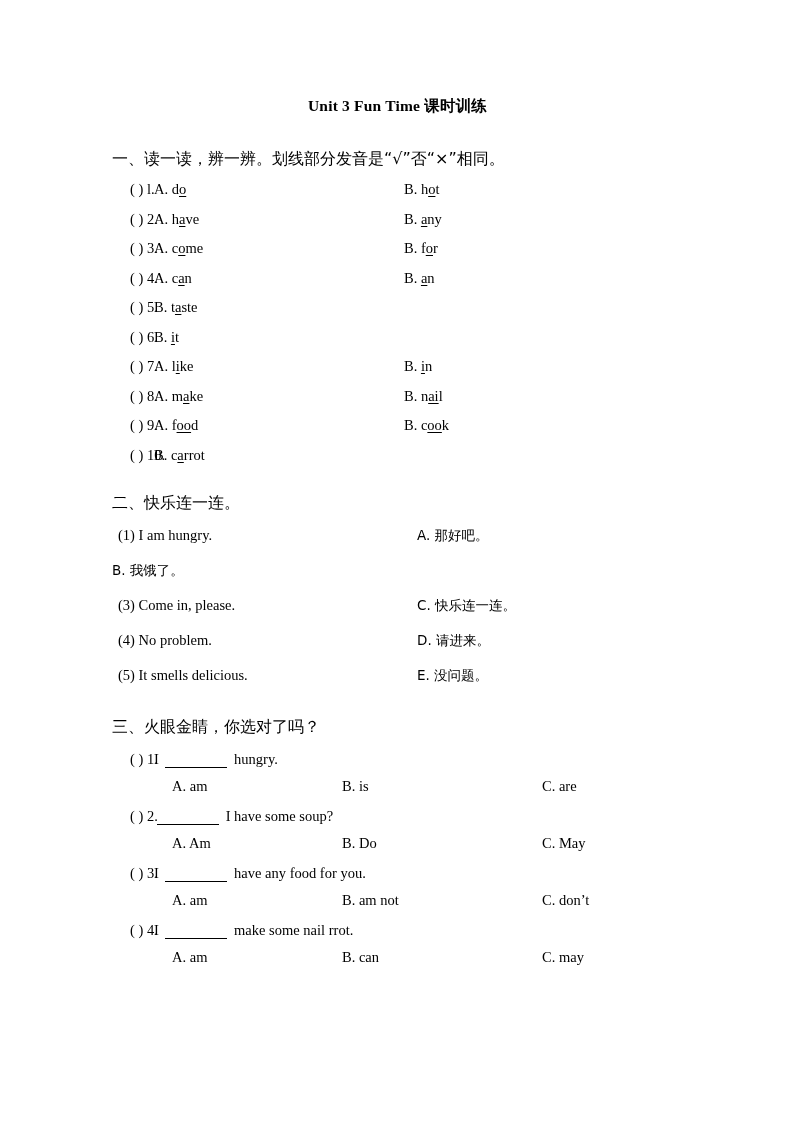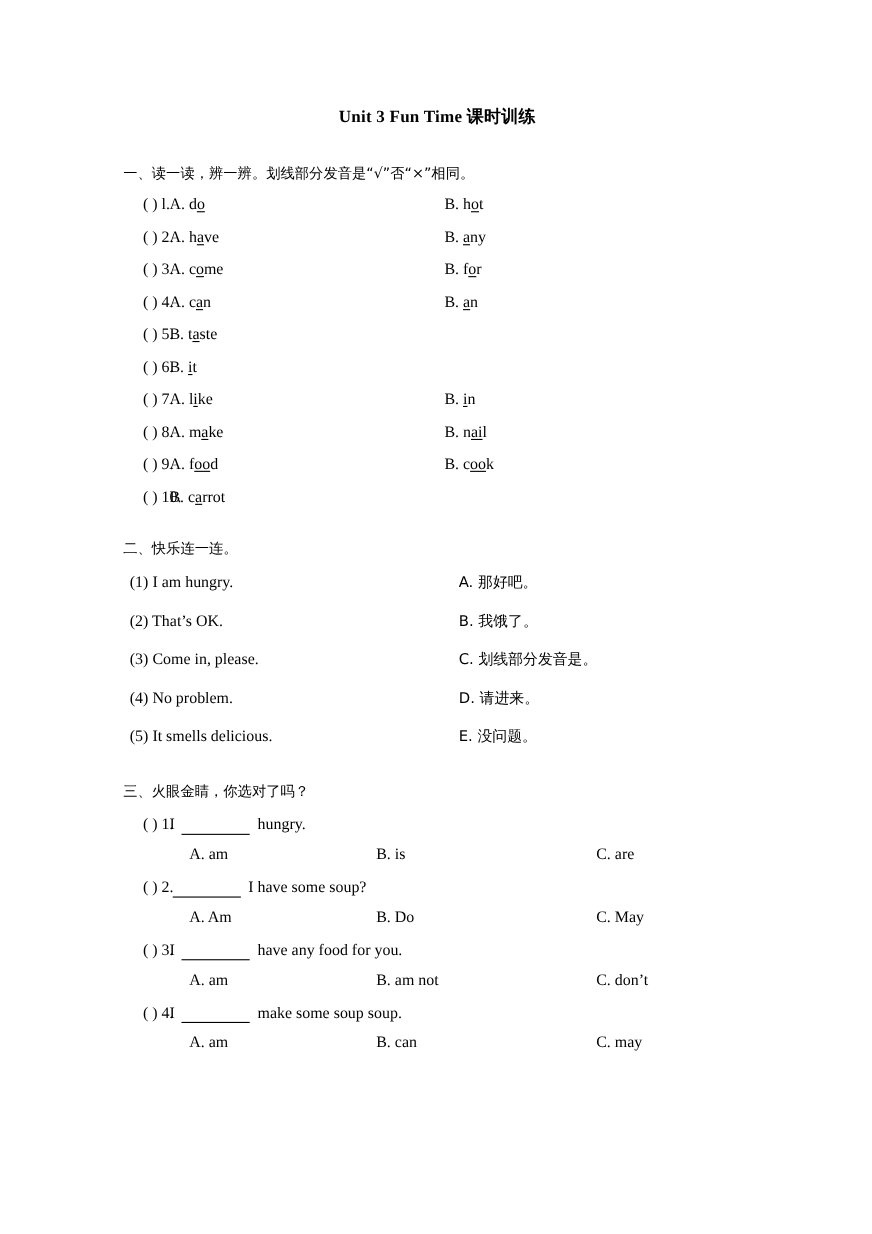--- a/index.html
+++ b/index.html
@@ -69,21 +69,21 @@
     width: 305px;
     flex: 0 0 305px;
     padding-left: 6px;
     box-sizing: border-box;
   }
   .match-right {
     flex: 0 0 auto;
   }
   .cn {
     font-family: "DejaVu Sans", sans-serif;
-    font-size: 13px;
+    font-size: 16px;
   }
   .mix-cn {
     font-family: "DejaVu Sans", sans-serif;
     font-size: 13.5px;
   }
   .choice-q {
     display: flex;
     align-items: baseline;
     font-size: 14.5px;
     padding: 9px 0 2px 0;
@@ -186,26 +186,25 @@
   <div class="spacer-1"></div>
 
   <div class="section-head cn">二、快乐连一连。</div>
 
   <div>
     <div class="match-row">
       <span class="match-left">(1) I am hungry.</span>
       <span class="match-right mix-cn">A. 那好吧。</span>
     </div>
     <div class="match-row">
-      <span class="match-left">(2) That’s OK.</span>
       <span class="match-right mix-cn">B. 我饿了。</span>
     </div>
     <div class="match-row">
       <span class="match-left">(3) Come in, please.</span>
-      <span class="match-right mix-cn">C. 划线部分发音是。</span>
+      <span class="match-right mix-cn">C. 快乐连一连。</span>
     </div>
     <div class="match-row">
       <span class="match-left">(4) No problem.</span>
       <span class="match-right mix-cn">D. 请进来。</span>
     </div>
     <div class="match-row">
       <span class="match-left">(5) It smells delicious.</span>
       <span class="match-right mix-cn">E. 没问题。</span>
     </div>
   </div>
@@ -240,21 +239,21 @@
       <span><span>I </span><span class="blank"></span><span> have any food for you.</span></span>
     </div>
     <div class="choice-opts">
       <span class="co-a">A. am</span>
       <span class="co-b">B. am not</span>
       <span class="co-c">C. don’t</span>
     </div>
 
     <div class="choice-q">
       <span class="paren">(   ) 4.</span>
-      <span><span>I </span><span class="blank"></span><span> make some soup soup.</span></span>
+      <span><span>I </span><span class="blank"></span><span> make some nail rrot.</span></span>
     </div>
     <div class="choice-opts">
       <span class="co-a">A. am</span>
       <span class="co-b">B. can</span>
       <span class="co-c">C. may</span>
     </div>
   </div>
 
 </div>
 

